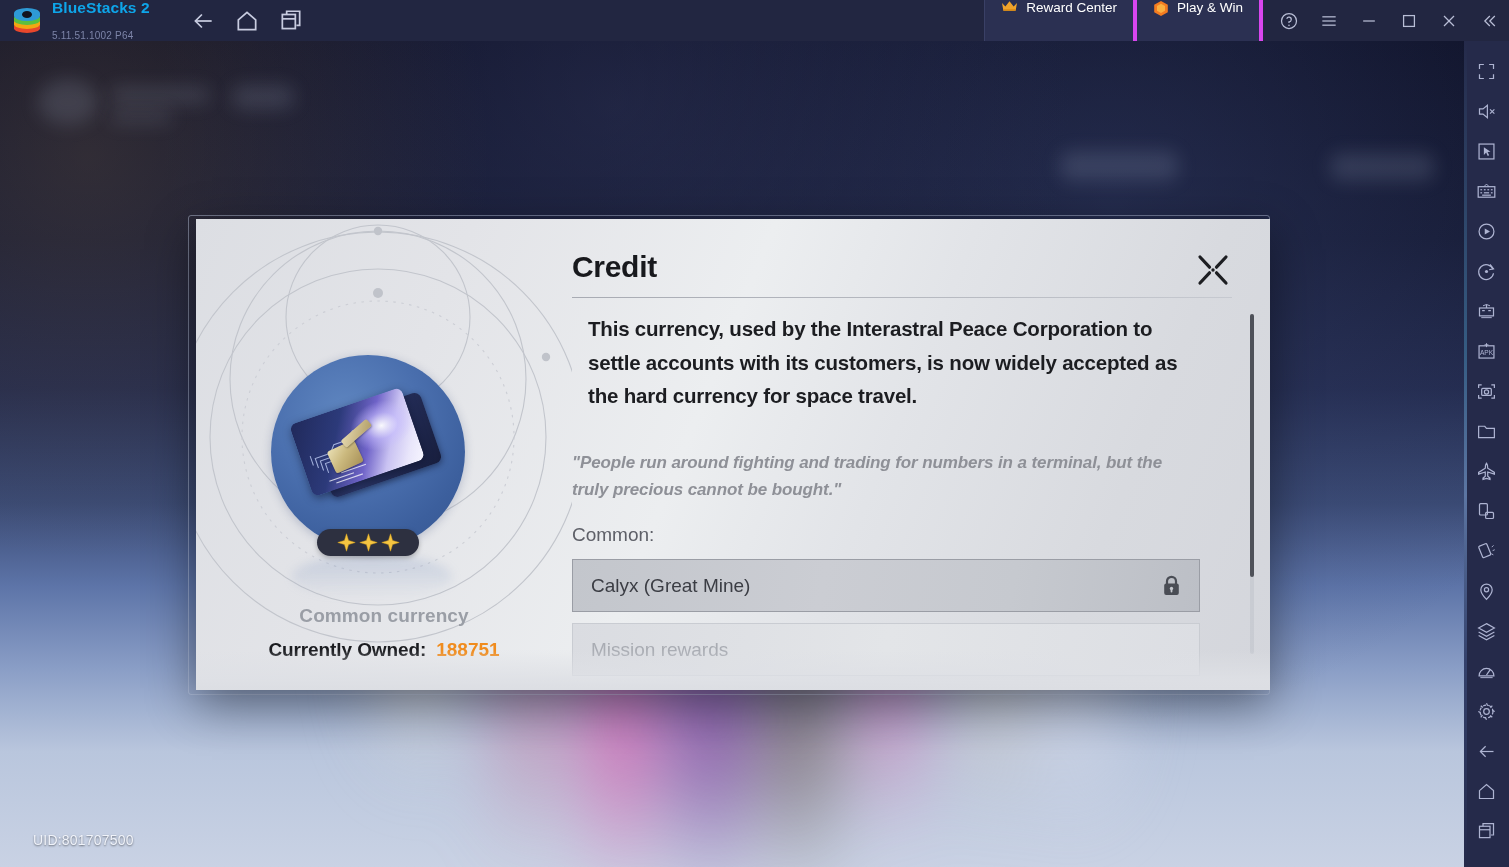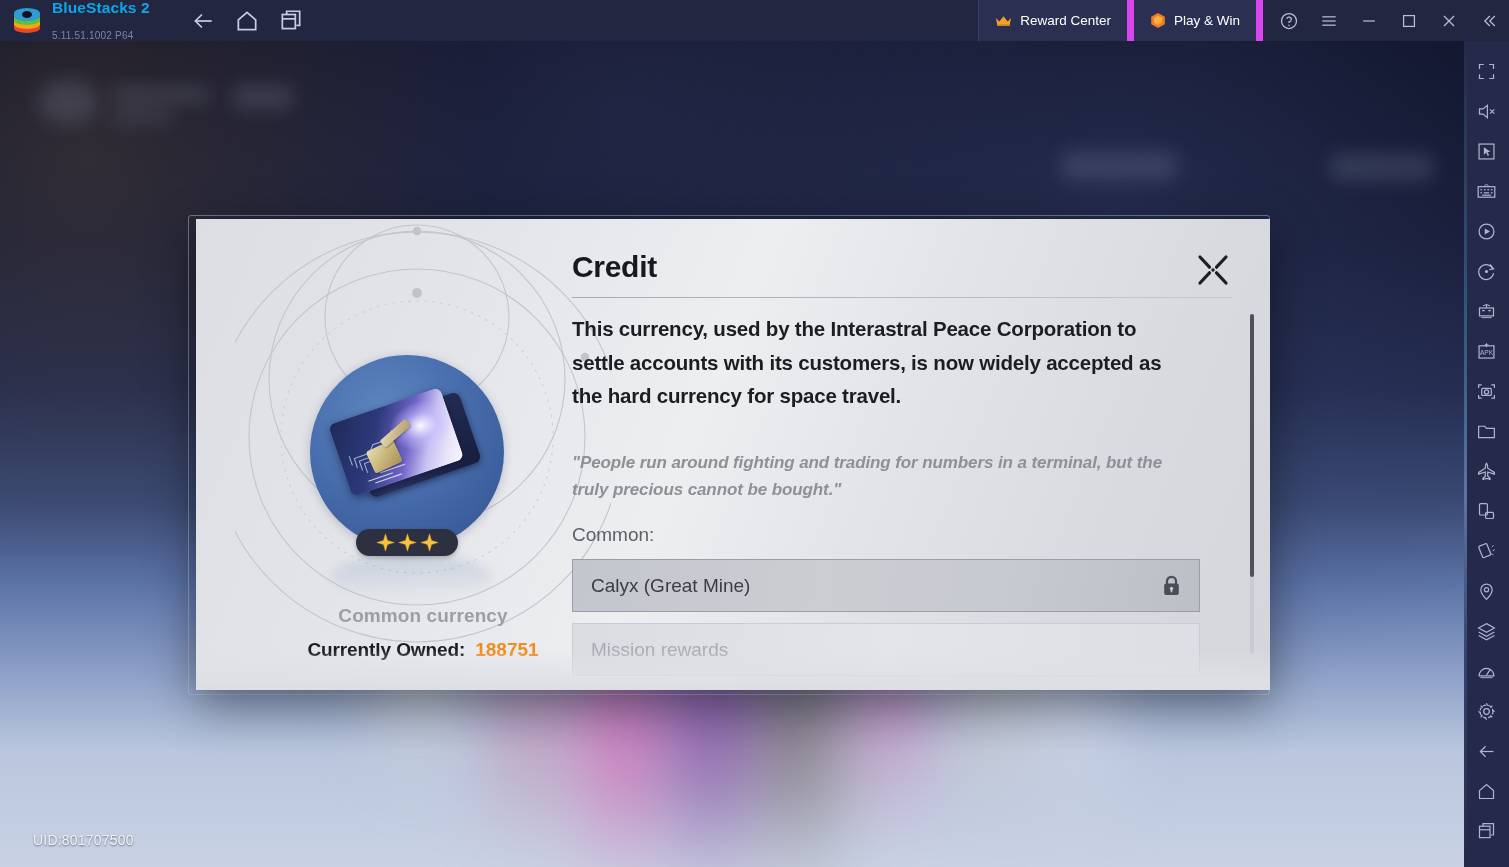--- a/index.html
+++ b/index.html
@@ -46,25 +46,25 @@
   .nav-ic {
     width:26px; height:26px; display:flex; align-items:center; justify-content:center;
     cursor:pointer;
   }
   .nav-ic svg { stroke:#c8cce0; fill:none; stroke-width:1.6; }
 
   .topbar-right {
     margin-left:auto; display:flex; align-items:center; height:41px;
   }
   .pill-btn {
-    display:flex; align-items:center; gap:8px;
+    display:flex; align-items:flex-start; gap:8px;
     height:41px; padding:0 16px;
     background:#2b3052;
     color:#ffffff; font-size:13.5px; cursor:pointer;
-    border-right:7px solid #d946ef;
+    border-right:4px solid #d946ef;
   }
   .pill-btn:first-child { border-left:1px solid #3a4066; }
   .crown {
     width:17px; height:12px; position:relative; flex:none;
   }
   .hexico { width:16px; height:17px; flex:none; }
   .win-ctrls { display:flex; align-items:center; gap:0px; padding-left:6px; }
   .win-ic {
     width:40px; height:41px; display:flex; align-items:center; justify-content:center;
     cursor:pointer;
@@ -143,21 +143,20 @@
     background:linear-gradient(112deg,#dcdee3 0%,#e3e4e8 22%,#eceef0 46%,#e2e4e8 62%,#d8dadf 82%,#d4d6dc 100%);
     box-shadow:0 14px 46px rgba(0,0,0,.45);
     overflow:hidden;
     z-index:31;
   }
 
   
   .left-panel {
     position:absolute; left:0; top:0; width:376px; height:471px;
     overflow:hidden;
-    margin-left:39px;
   }
   .rings { position:absolute; left:-40px; top:-30px; width:460px; height:460px; }
   .rings svg { display:block; }
 
   .item-disc {
     position:absolute; left:75px; top:136px; width:194px; height:194px;
     border-radius:50%;
     background:radial-gradient(circle at 38% 30%, #5f86c0 0%, #4a6fae 42%, #3c5f9d 72%, #35558f 100%);
     box-shadow:0 2px 10px rgba(40,60,110,.25);
     overflow:hidden;
@@ -240,21 +239,21 @@
   .close-btn {
     position:absolute; right:36px; top:30px;
     width:42px; height:42px; cursor:pointer;
     display:flex; align-items:center; justify-content:center;
   }
   .title-rule {
     position:absolute; left:0; top:78px; width:660px; height:1px;
     background:linear-gradient(90deg,#a8abb3,#b8bbc2 60%,#c6c9d0);
   }
   .desc {
-    position:absolute; left:0; top:93px; width:620px;
+    position:absolute; left:16px; top:93px; width:620px;
     font-size:20.5px; font-weight:bold; color:#1c1d21;
     line-height:33.5px; letter-spacing:-.2px;
   }
   .quote {
     position:absolute; left:0; top:230px; width:610px;
     font-size:17px; font-style:italic; font-weight:bold;
     color:#8e9097; line-height:27px; letter-spacing:-.1px;
   }
   .sources-label {
     position:absolute; left:0; top:305px;

